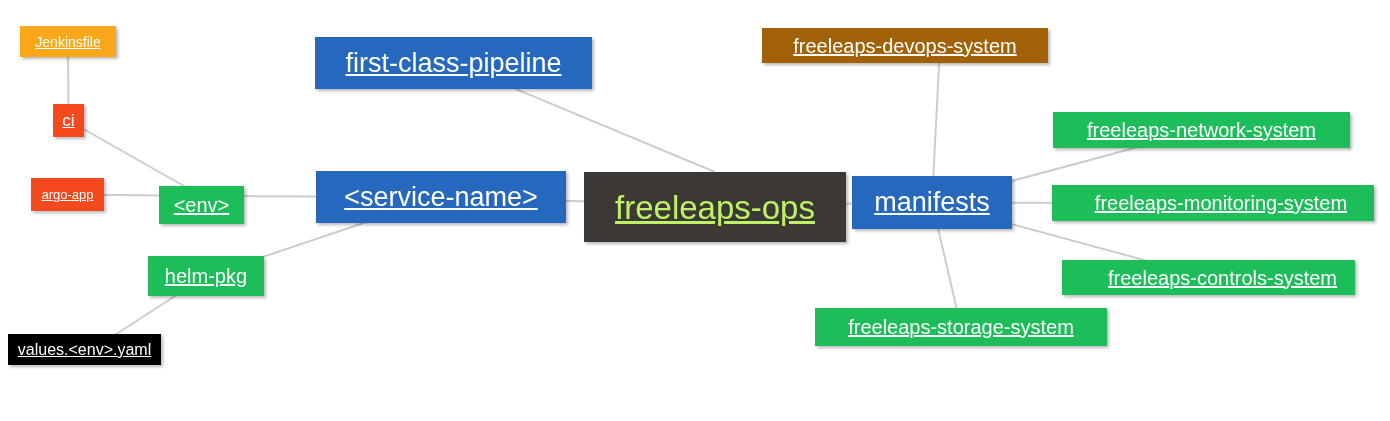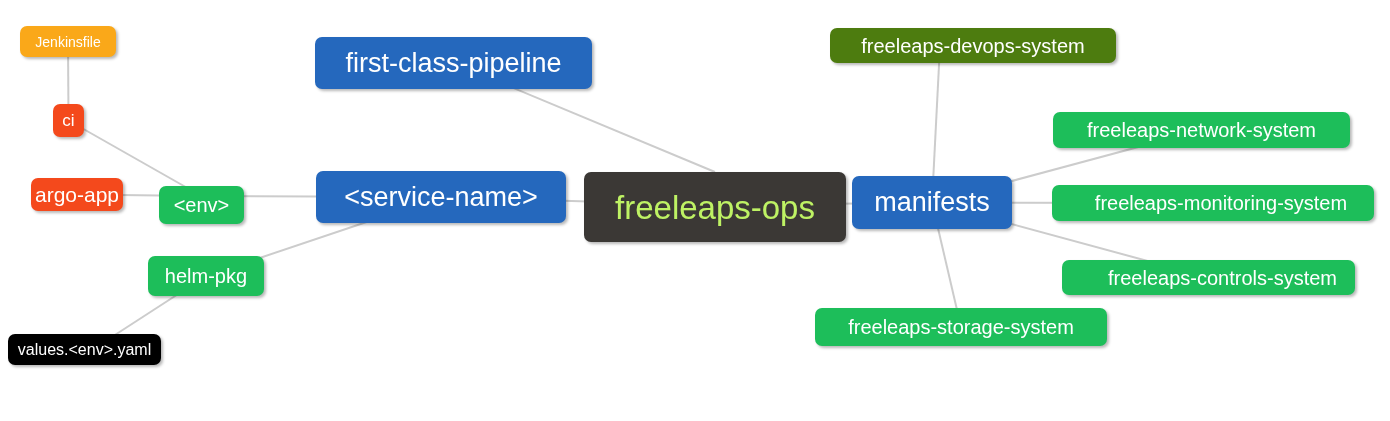--- a/index.html
+++ b/index.html
@@ -27,27 +27,28 @@
     width: 100%;
     height: 100%;
     z-index: 1;
   }
   .node {
     position: absolute;
     display: flex;
     align-items: center;
     justify-content: center;
     color: #ffffff;
-    border-radius: 7px;
+    border-radius: 0;
     box-shadow: 2px 2px 3px rgba(0,0,0,0.28);
     white-space: nowrap;
     cursor: pointer;
     box-sizing: border-box;
     line-height: 1;
     user-select: none;
+    text-decoration: underline;
   }
 </style>
 </head>
 <body>
 
 <div class="canvas" style="background: rgb(255, 255, 255);">
   <svg class="edge-layer" width="1390" height="421" viewBox="0 0 1390 421" xmlns="http://www.w3.org/2000/svg">
       <line x1="68" y1="41.5" x2="68.5" y2="120.5" stroke="#cccccc" stroke-width="2"></line>
       <line x1="68.5" y1="120.5" x2="201.5" y2="196" stroke="#cccccc" stroke-width="2"></line>
       <line x1="77" y1="194.5" x2="201.5" y2="196" stroke="#cccccc" stroke-width="2"></line>
@@ -59,27 +60,27 @@
       <line x1="715" y1="205.5" x2="932" y2="202.5" stroke="#cccccc" stroke-width="2"></line>
       <line x1="932" y1="202.5" x2="940" y2="45.5" stroke="#cccccc" stroke-width="2"></line>
       <line x1="932" y1="202.5" x2="1201.5" y2="130" stroke="#cccccc" stroke-width="2"></line>
       <line x1="932" y1="202.5" x2="1213" y2="203" stroke="#cccccc" stroke-width="2"></line>
       <line x1="932" y1="202.5" x2="1208.5" y2="277.5" stroke="#cccccc" stroke-width="2"></line>
       <line x1="932" y1="202.5" x2="961" y2="327" stroke="#cccccc" stroke-width="2"></line>
     </svg>
   <div class="node-layer">
       <div class="node" style="left: 20px; top: 26px; width: 96px; height: 31px; font-size: 14px; background: rgb(250, 168, 25); color: rgb(255, 255, 255);">Jenkinsfile</div>
       <div class="node" style="left: 53px; top: 104px; width: 31px; height: 33px; font-size: 17px; background: rgb(244, 73, 28); color: rgb(255, 255, 255);">ci</div>
-      <div class="node" style="left: 31px; top: 178px; width: 92px; height: 33px; font-size: 21px; background: rgb(244, 73, 28); color: rgb(255, 255, 255);">argo-app</div>
+      <div class="node" style="left: 31px; top: 178px; width: 73px; height: 33px; font-size: 13px; background: rgb(244, 73, 28); color: rgb(255, 255, 255);">argo-app</div>
       <div class="node" style="left: 159px; top: 177px; width: 85px; height: 38px; font-size: 20px; background: rgb(29, 190, 90); color: rgb(255, 255, 255); margin-top: 9px;">&lt;env&gt;</div>
       <div class="node" style="left: 148px; top: 256px; width: 116px; height: 40px; font-size: 20px; background: rgb(29, 190, 90); color: rgb(255, 255, 255); text-align: center;">helm-pkg</div>
       <div class="node" style="left: 8px; top: 334px; width: 153px; height: 31px; font-size: 16px; background: #000000; color: rgb(255, 255, 255);">values.&lt;env&gt;.yaml</div>
       <div class="node" style="left: 316px; top: 171px; width: 250px; height: 52px; font-size: 27px; background: rgb(37, 104, 189); color: rgb(255, 255, 255);">&lt;service-name&gt;</div>
       <div class="node" style="left: 315px; top: 37px; width: 277px; height: 52px; font-size: 27px; background: rgb(37, 104, 189); color: rgb(255, 255, 255);">first-class-pipeline</div>
       <div class="node" style="left: 584px; top: 172px; width: 262px; height: 70px; font-size: 33px; background: rgb(59, 56, 53); color: #bef264;">freeleaps-ops</div>
       <div class="node" style="left: 852px; top: 176px; width: 160px; height: 53px; font-size: 27px; background: rgb(37, 104, 189); color: rgb(255, 255, 255); text-align: center;">manifests</div>
-      <div class="node" style="left: 830px; top: 28px; width: 286px; height: 35px; font-size: 20px; background: #4d7c0f; color: rgb(255, 255, 255);">freeleaps-devops-system</div>
+      <div class="node" style="left: 762px; top: 28px; width: 286px; height: 35px; font-size: 20px; background: #a16207; color: rgb(255, 255, 255);">freeleaps-devops-system</div>
       <div class="node" style="left: 1053px; top: 112px; width: 297px; height: 36px; font-size: 20px; background: rgb(29, 190, 90); color: rgb(255, 255, 255);">freeleaps-network-system</div>
       <div class="node" style="left: 1052px; top: 185px; width: 322px; height: 36px; font-size: 20px; background: rgb(29, 190, 90); color: rgb(255, 255, 255); padding-left: 16px;">freeleaps-monitoring-system</div>
       <div class="node" style="left: 1062px; top: 260px; width: 293px; height: 35px; font-size: 20px; background: rgb(29, 190, 90); color: rgb(255, 255, 255); padding-left: 28px;">freeleaps-controls-system</div>
       <div class="node" style="left: 815px; top: 308px; width: 292px; height: 38px; font-size: 20px; background: rgb(29, 190, 90); color: rgb(255, 255, 255);">freeleaps-storage-system</div>
     </div>
 </div>
 
 </body></html>

